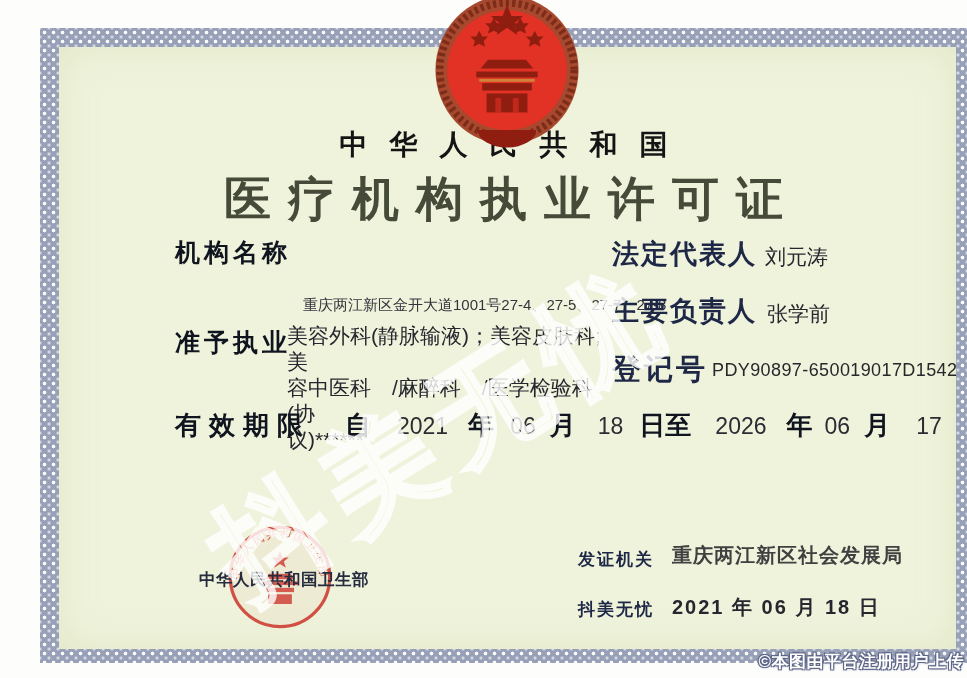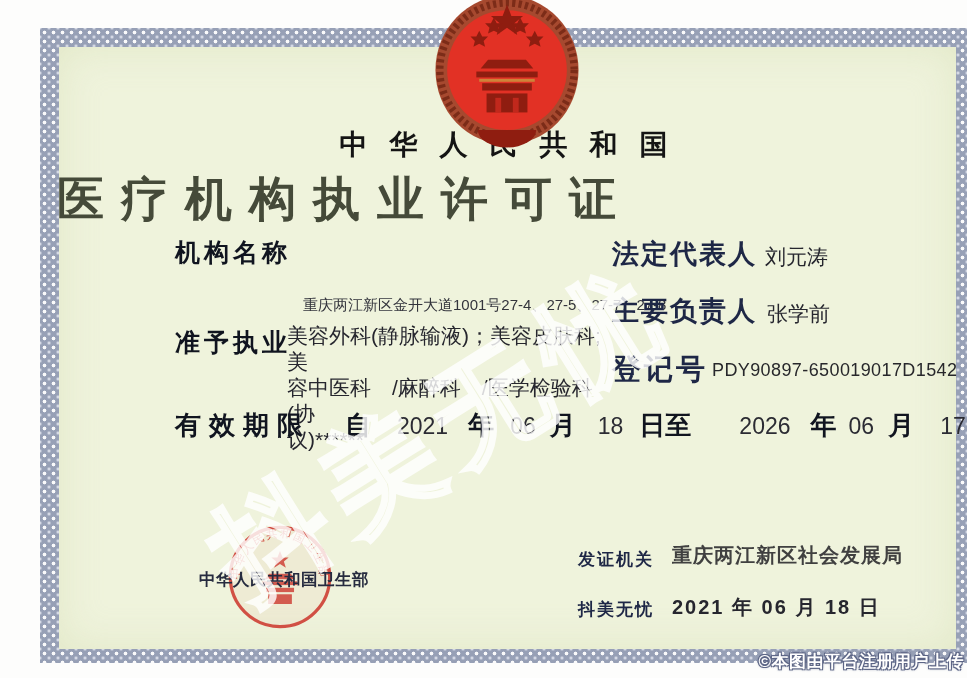--- a/index.html
+++ b/index.html
@@ -30,21 +30,21 @@
   
   .emblem { position:absolute; left:434px; top:-6px; width:146px; height:158px; z-index:6; }
 
   
   .country {
     position:absolute; left:40px; top:126px; width:927px; text-align:center;
     font-size:28px; font-weight:bold; letter-spacing:22px; text-indent:22px;
     color:#141414; z-index:3;
   }
   .cert-title {
-    position:absolute; left:40px; top:168px; width:927px; text-align:left;
+    position:absolute; left:40px; top:168px; width:927px; text-align:center;
     font-size:47px; font-weight:600; letter-spacing:17px; text-indent:17px;
     color:#454a39; z-index:3;
   }
 
   .lbl {
     font-family:"Liberation Serif", serif;
     font-weight:bold; color:#10141f;
   }
   .lbl-j { display:inline-block; text-align:justify; text-align-last:justify; }
   .nlbl { font-family:"Liberation Serif", serif; font-weight:bold; color:#1e2746; }
@@ -63,21 +63,21 @@
   .subj-label     { left:175px; top:326px; font-size:25px; width:112px; }
   .subj-value     { left:287px; top:323px; font-size:21px; line-height:26px; width:330px; color:#26262e; }
   .regno-label    { left:612px; top:350px; font-size:29px; letter-spacing:3px; }
   .regno-value    { left:712px; top:360px; font-size:18px; letter-spacing:.4px; color:#27272b; }
 
   .validity-row { left:175px; top:408px; font-size:0; white-space:nowrap; }
   .validity-row > span { display:inline-block; vertical-align:baseline; }
   .v-lbl  { font-size:26px; width:128px; }
   .v-word { font-family:"Liberation Serif", serif; font-weight:bold; color:#10141f; font-size:26px; }
   .v-num  { font-size:23px; color:#2b2b33; }
-  .ml42{margin-left:42px}.ml36{margin-left:48px}.ml26{margin-left:26px}.ml22{margin-left:22px}
+  .ml42{margin-left:42px}.ml36{margin-left:24px}.ml26{margin-left:26px}.ml22{margin-left:22px}
   .ml20{margin-left:20px}.ml16{margin-left:16px}.ml14{margin-left:14px}.ml12{margin-left:12px}
 
   .approval { left:175px; top:452px; font-size:33px; font-weight:bold; letter-spacing:2px; color:#151a2b; }
 
   
   .seal { left:226px; top:523px; width:108px; height:108px; z-index:2; }
   .ministry-print { left:199px; top:569px; font-size:16.5px; font-family:"Liberation Serif", serif;
                     font-weight:bold; color:#262b3f; letter-spacing:.5px; z-index:4; }
 
   .authority-label { left:578px; top:548px; font-size:17px; letter-spacing:2px;text-align:right; }

